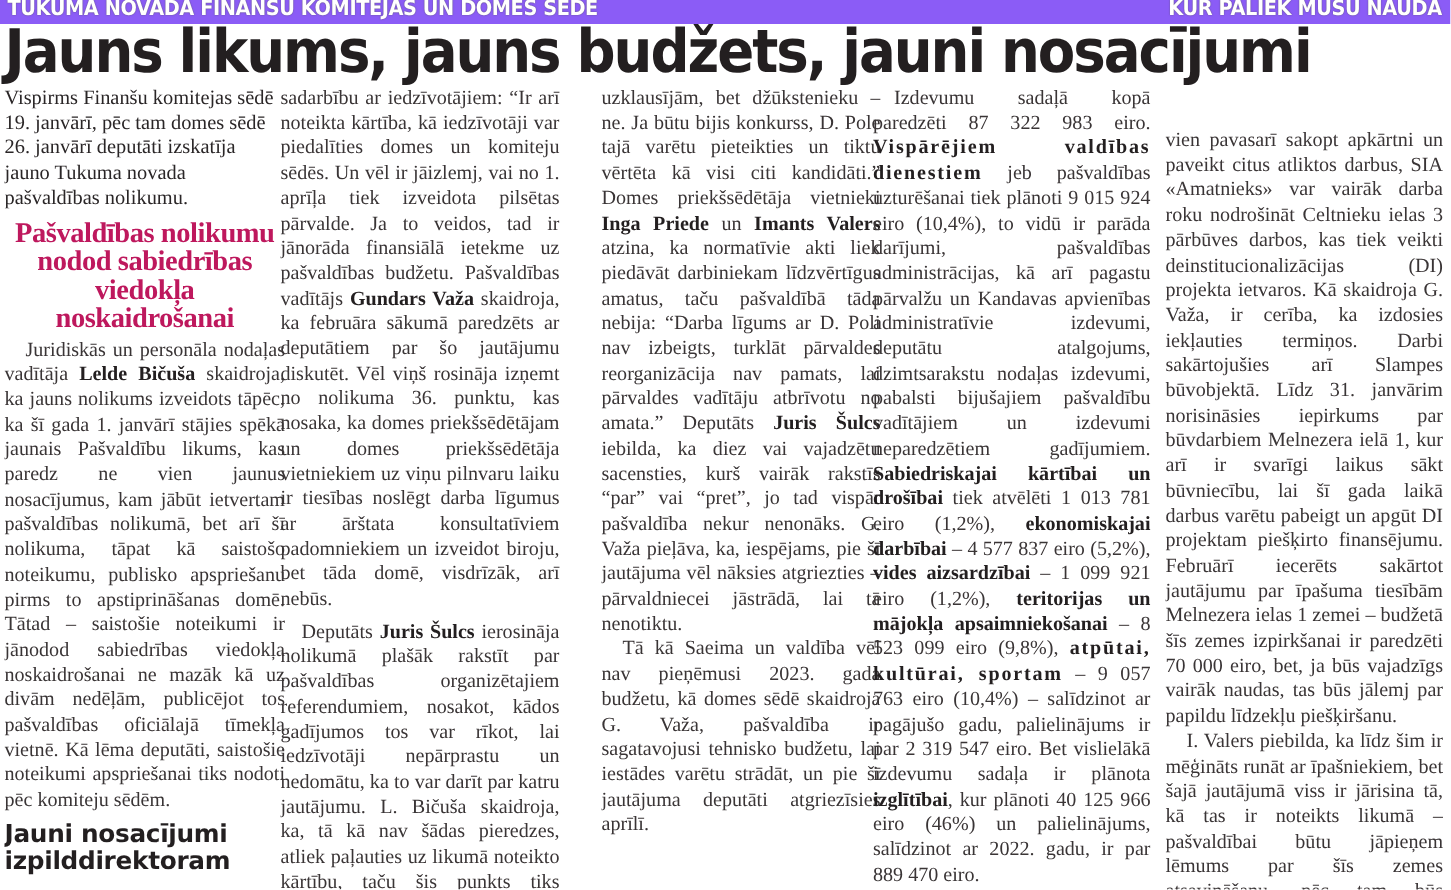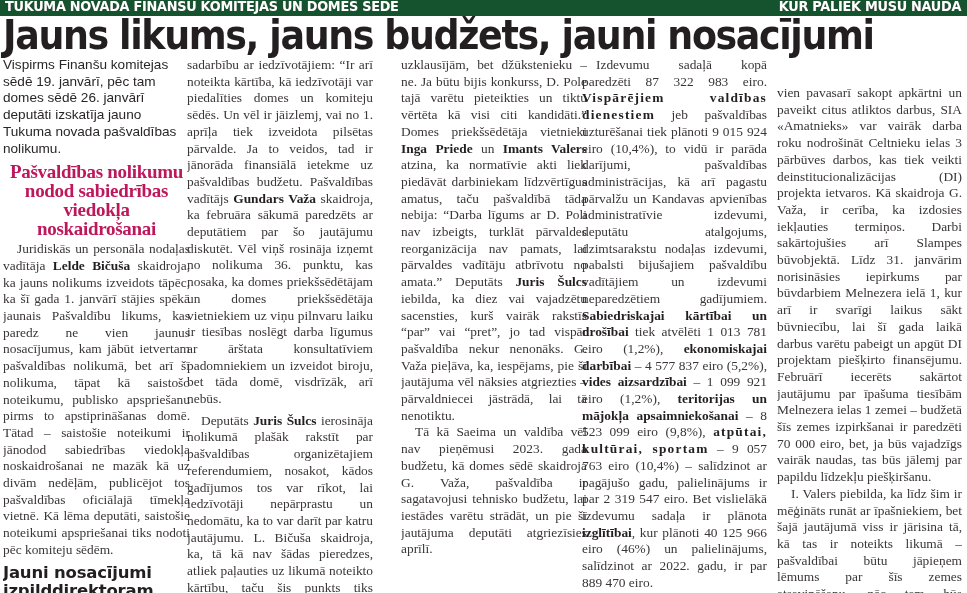--- a/index.html
+++ b/index.html
@@ -1,28 +1,28 @@
 <!DOCTYPE html>
 <html><head>
 <meta charset="utf-8">
 <style>
   html, body { margin:0; padding:0; background:#ffffff; }
   body { width:967px; height:593px; overflow:hidden; position:relative; color:#231f20; }
-  .topbar { position:absolute; left:0; top:0; width:967px; height:16px; background:#14532d; }
+  .topbar { position:absolute; left:0; top:0; width:967px; height:16px; background:#8b5cf6; }
   .kicker { position:absolute; top:-2px; font-family:"DejaVu Sans", sans-serif; font-weight:bold; font-size:14px; color:#ffffff; letter-spacing:-0.3px; white-space:nowrap; text-shadow:0 0 1px #555; }
   .kicker.left { left:5px; transform:scaleX(0.92); transform-origin:left; }
   .kicker.right { right:6px; transform:scaleX(0.92); transform-origin:right; }
   .headline { position:absolute; left:3px; top:12px; margin:0; font-family:"DejaVu Sans", sans-serif; font-weight:bold; font-size:40px; line-height:46px; color:#231f20; letter-spacing:-1.5px; white-space:nowrap; transform:scaleX(0.91); transform-origin:left; }
   .col { position:absolute; top:57px; height:536px; overflow:hidden; font-family:"Liberation Serif", serif; font-size:13.4px; line-height:16.7px; color:#3a3536; text-align:justify; hyphens:manual; }
   .c1 { left:3px; width:187px; }
   .c2 { left:187px; width:186px; }
   .c3 { left:401px; width:186px; }
   .c4 { left:582px; width:185px; }
   .c5 { left:777px; width:185px;margin-top:28px; }
-  .col p { margin:0; }
+  .col p { margin:0;font-family:Liberation Serif, serif; }
   .col p.ind { text-indent:14px; }
   .lead { font-family:"Liberation Sans", sans-serif; font-size:13.6px; line-height:16.7px; text-align:left; color:#2a2627; }
   .sub { font-family:"Liberation Serif", serif; font-weight:bold; font-size:19px; line-height:19px; color:#be185d; margin:5px 0 3px 0; text-align:center; letter-spacing:-0.3px; }
   .subsans { font-family:"DejaVu Sans", sans-serif; font-weight:bold; font-size:16.5px; line-height:18.5px; color:#231f20; margin:5px 0 4px 0; text-align:left; letter-spacing:-0.2px; }
   b { color:#231f20; }
   .wide { letter-spacing:1.2px; }
 </style>
 </head>
 <body>
 

